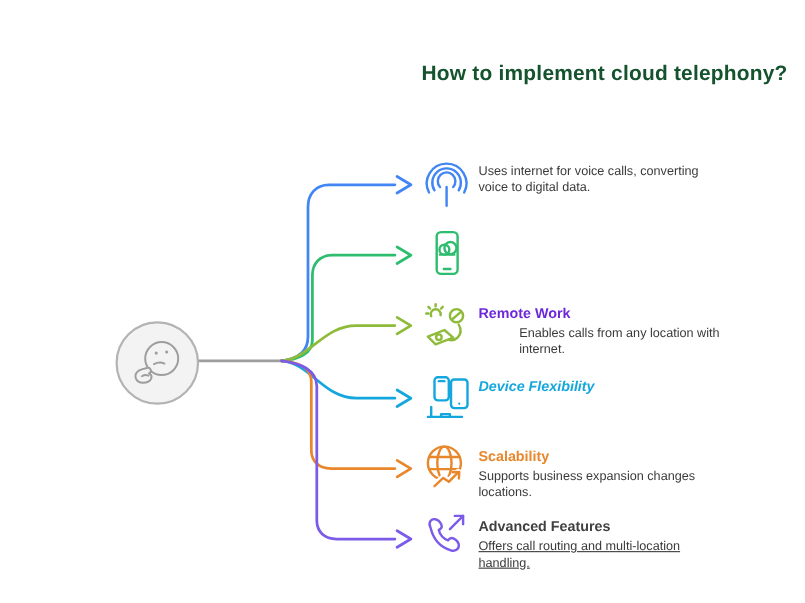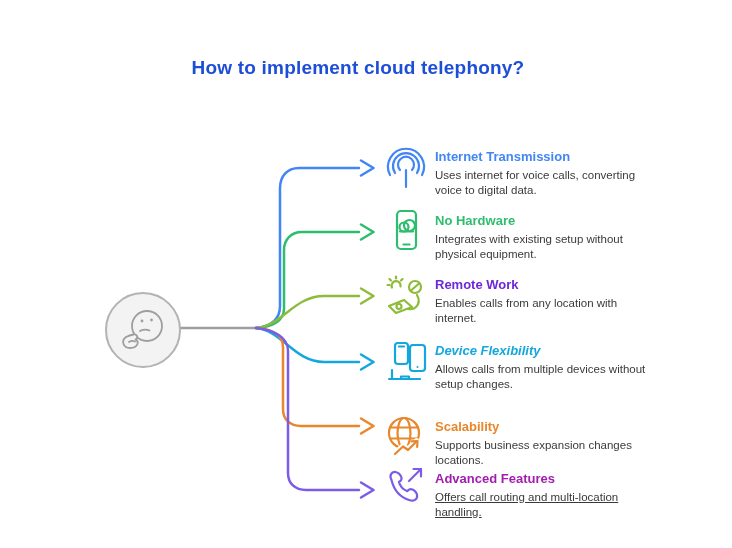--- a/index.html
+++ b/index.html
@@ -18,21 +18,21 @@
   .row-icon svg{display:block;}
   .row-text{margin-left:6px;margin-top:7px;}
   .row-title{font-size:13px;font-weight:bold;margin-bottom:4px;}
   .row-desc{font-size:11.5px;line-height:14.5px;color:#3a3a3a;width:212px;}
 </style>
 </head>
 <body>
 
 <div class="canvas">
 
-  <div class="page-title" style="color: #1d4ed8;">How to implement cloud telephony?</div>
+  <div class="page-title" style="color: #14532d; text-align: right;">How to implement cloud telephony?</div>
 
   <svg class="overlay" viewBox="0 0 732 548" fill="none" stroke-linecap="round" stroke-linejoin="round">
 
     <path d="M180,328 L257,328" stroke-width="2.5" stroke="#9E9E9E"></path>
 
     <path d="M256,328 C270,326.5 280,320 280,306 L280,188 C280,176.5 287,168 299,168 L359,168 M361,160.5 L373.5,168 L361,175.5" stroke-width="2.5" stroke="#4285F4"></path>
     <path d="M256,328 C272,327 284,321 284,309 L284,250 C284,239.5 291,232 302,232 L359,232 M361,224.5 L373.5,232 L361,239.5" stroke-width="2.5" stroke="#2EBD6E"></path>
     <path d="M256,328 C282,326 294,296 324,296 L359,296 M361,288.5 L373.5,296 L361,303.5" stroke-width="2.5" stroke="#8FBB3A"></path>
     <path d="M256,328 C282,330 294,362 324,362 L359,362 M361,354.5 L373.5,362 L361,369.5" stroke-width="2.5" stroke="#14A7DD"></path>
     <path d="M256,328 C272,329 283,335 283,347 L283,409 C283,419.5 290,426 301,426 L359,426 M361,418.5 L373.5,426 L361,433.5" stroke-width="2.5" stroke="#E8872B"></path>
@@ -54,81 +54,75 @@
   <div class="row" style="top:142px">
     <span class="row-icon" style="color: rgb(66, 133, 244);">
       <svg width="46" height="48" viewBox="0 0 44 48" fill="none" stroke="currentColor" stroke-width="2.2" stroke-linecap="round">
         <path d="M22,28 L22,45"></path>
         <path d="M16,28 A8,8 0 1 1 28,28"></path>
         <path d="M11,31 A13,13 0 1 1 33,31"></path>
         <path d="M6,33 A18,18 0 1 1 38,33"></path>
       </svg>
     </span>
     <div class="row-text">
-      <div class="row-title" style="color: rgb(66, 133, 244);">Internet Transmission</div>
       <div class="row-desc" style="color: rgb(58, 58, 58);">Uses internet for voice calls, converting voice to digital data.</div>
     </div>
   </div>
 
   <div class="row" style="top:206px">
     <span class="row-icon" style="color: rgb(46, 189, 110);">
       <svg width="46" height="48" viewBox="0 0 44 48" fill="none" stroke="currentColor" stroke-width="2.2" stroke-linecap="round" stroke-linejoin="round">
         <rect x="13" y="5" width="19" height="38" rx="4"></rect>
         <path d="M19.5,38.5 L25.5,38.5"></path>
         <circle cx="20" cy="21" r="4.5"></circle>
         <circle cx="25.5" cy="19.5" r="5.5"></circle>
         <path d="M16,25.5 L29,25.5"></path>
       </svg>
     </span>
-    <div class="row-text">
-      <div class="row-title" style="color: rgb(46, 189, 110);">No Hardware</div>
-      <div class="row-desc" style="color: rgb(58, 58, 58);">Integrates with existing setup without physical equipment.</div>
-    </div>
   </div>
 
   <div class="row" style="top:270px">
     <span class="row-icon" style="color: rgb(143, 187, 58);">
       <svg width="46" height="48" viewBox="0 0 44 48" fill="none" stroke="currentColor" stroke-width="2.2" stroke-linecap="round" stroke-linejoin="round">
         <path d="M8,17.5 a4.5,4.5 0 1 1 8.5,-1"></path>
         <path d="M12,6.5 L12,8.5"></path>
         <path d="M5.5,9 L7,10.5"></path>
         <path d="M18.5,9 L17,10.5"></path>
         <path d="M3.5,15 L5.5,15"></path>
         <circle cx="31" cy="17" r="6"></circle>
         <path d="M27.5,20 L34.5,14"></path>
         <path d="M5,36 L20,30 L28,37 L12,43 Z"></path>
         <circle cx="15" cy="36.5" r="2.5"></circle>
         <path d="M33,25 q4,7 -1,12 q-3,3 -8,2"></path>
       </svg>
     </span>
     <div class="row-text">
       <div class="row-title" style="color: #6d28d9;">Remote Work</div>
-      <div class="row-desc" style="color: rgb(58, 58, 58);">Enables calls from any location with internet.</div>
+      <div class="row-desc" style="color: rgb(58, 58, 58); margin-left: 37px;">Enables calls from any location with internet.</div>
     </div>
   </div>
 
   <div class="row" style="top:336px">
     <span class="row-icon" style="color: rgb(20, 167, 221);">
       <svg width="46" height="48" viewBox="0 0 44 48" fill="none" stroke="currentColor" stroke-width="2.2" stroke-linecap="round" stroke-linejoin="round">
         <path d="M5,43 L36,43"></path>
         <path d="M17,43 v-2.5 h8 v2.5"></path>
         <path d="M8,43 L8,34"></path>
         <rect x="11" y="7" width="13" height="21" rx="3"></rect>
         <path d="M15,10.5 h5"></path>
         <rect x="26" y="9" width="15" height="26" rx="3"></rect>
         <circle cx="33.5" cy="31" r="1" fill="currentColor" stroke="none"></circle>
       </svg>
     </span>
     <div class="row-text">
       <div class="row-title" style="color: rgb(20, 167, 221); font-style: italic;">Device Flexibility</div>
-      <div class="row-desc" style="color: rgb(58, 58, 58);">Allows calls from multiple devices without setup changes.</div>
     </div>
   </div>
 
-  <div class="row" style="top:412px">
+  <div class="row" style="top:400px">
     <span class="row-icon" style="color: rgb(232, 135, 43);">
       <svg width="46" height="48" viewBox="0 0 44 48" fill="none" stroke="currentColor" stroke-width="2.2" stroke-linecap="round" stroke-linejoin="round">
         <circle cx="20" cy="21" r="15"></circle>
         <ellipse cx="20" cy="21" rx="6.5" ry="15"></ellipse>
         <path d="M6.5,15.5 L33.5,15.5"></path>
         <path d="M6.5,26.5 L33.5,26.5"></path>
         <path d="M11,42 L19,34.5 L24,38 L32.5,29.5" stroke="#ffffff" stroke-width="6.5"></path>
         <path d="M11,42 L19,34.5 L24,38 L32.5,29.5"></path>
         <path d="M27.5,29.3 L33.5,29 L33.2,35"></path>
       </svg>
@@ -141,18 +135,18 @@
 
   <div class="row" style="top:464px">
     <span class="row-icon" style="color: rgb(123, 91, 232);">
       <svg width="46" height="48" viewBox="0 0 44 48" fill="none" stroke="currentColor" stroke-width="2.2" stroke-linecap="round" stroke-linejoin="round">
         <path d="M7.5,16 c-2.5,-4.5 0,-8.5 4,-8 c2.5,0.4 4.8,2.6 5.8,5.2 c0.8,2 -0.3,3.8 -2.4,4.6 c1,4.2 4.2,7.8 8.4,9.4 c1.2,-1.8 3.2,-2.5 5.2,-1.6 c2.5,1.2 4.4,3.5 4.6,6 c0.3,3.8 -3.4,6 -7.3,4.7 C17,33.6 10,26.5 7.5,16 Z"></path>
         <path d="M25,17 L37,5"></path>
         <path d="M29.5,5 L37,5 L37,12.5"></path>
       </svg>
     </span>
     <div class="row-text">
-      <div class="row-title" style="color: #a21caf;">Advanced Features</div>
+      <div class="row-title" style="color: #404040;">Advanced Features</div>
       <div class="row-desc" style="color: rgb(58, 58, 58); text-decoration: underline;">Offers call routing and multi-location handling.</div>
     </div>
   </div>
 
 </div>
 
 </body></html>

